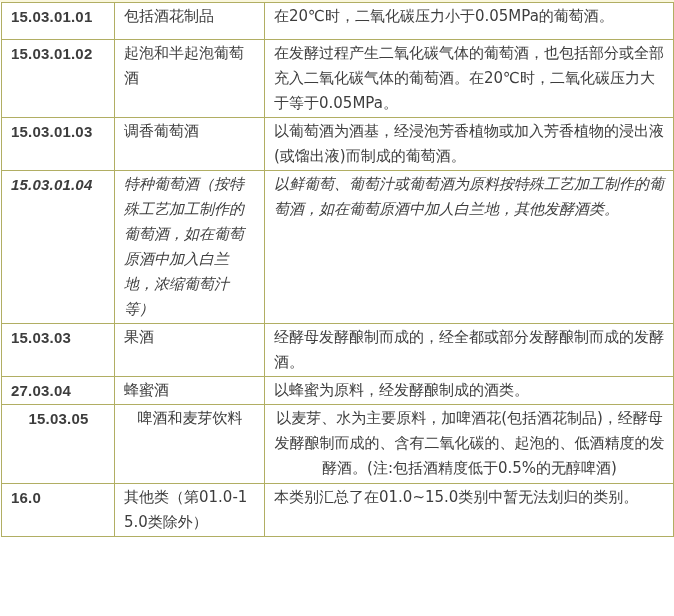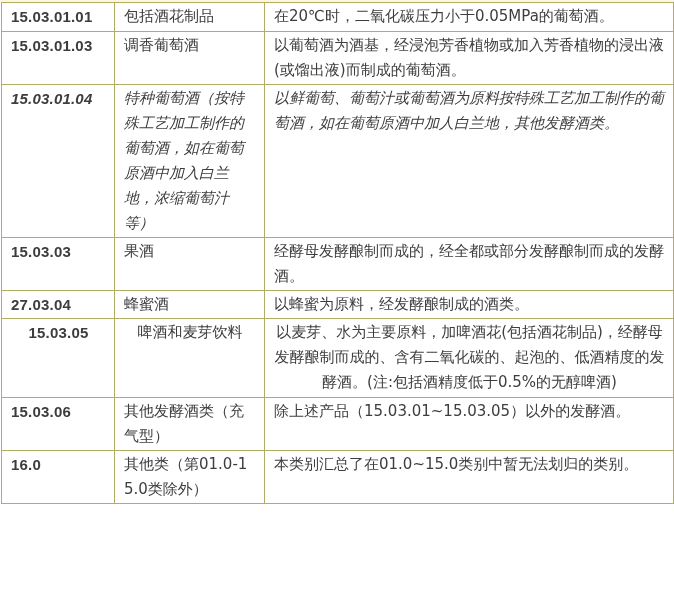--- a/index.html
+++ b/index.html
@@ -45,21 +45,21 @@
     font-family: "Liberation Sans", sans-serif;
     font-weight: bold;
     color: var(--code-text);
     white-space: nowrap;
     letter-spacing: 0.2px;
     padding-left: 10px;
   }
   col.c1 { width: 113px; }
   col.c2 { width: 150px; }
   col.c3 { width: 409px; }
-  tr.r1  { height: 29px; }
+  tr.r1  { height: 37px; }
   tr.r2  { height: 72px; }
   tr.r3  { height: 52px; }
   tr.r4  { height: 150px; font-style: italic; }
   tr.r5  { height: 52px; }
   tr.r6  { height: 50px; }
   tr.r7  { height: 26px; }
   tr.r8  { height: 79px; text-align: center; }
   tr.r9  { height: 48px; }
   tr.r10 { height: 48px; }
 </style>
@@ -73,20 +73,25 @@
       <col class="c1">
         <col class="c2">
         <col class="c3">
     </colgroup>
     <tbody>
       <tr class="r1">
         <td class="code">15.03.01.01</td>
         <td class="name">包括酒花制品</td>
         <td class="desc">在20℃时，二氧化碳压力小于0.05MPa的葡萄酒。</td>
       </tr>
+      <tr class="r2">
+        <td class="code">15.03.01.02</td>
+        <td class="name">起泡和半起泡葡萄酒</td>
+        <td class="desc">在发酵过程产生二氧化碳气体的葡萄酒，也包括部分或全部充入二氧化碳气体的葡萄酒。在20℃时，二氧化碳压力大于等于0.05MPa。</td>
+      </tr>
       <tr class="r3">
         <td class="code">15.03.01.03</td>
         <td class="name">调香葡萄酒</td>
         <td class="desc">以葡萄酒为酒基，经浸泡芳香植物或加入芳香植物的浸出液(或馏出液)而制成的葡萄酒。</td>
       </tr>
       <tr class="r4">
         <td class="code">15.03.01.04</td>
         <td class="name">特种葡萄酒（按特殊工艺加工制作的葡萄酒，如在葡萄原酒中加入白兰地，浓缩葡萄汁等）</td>
         <td class="desc">以鲜葡萄、葡萄汁或葡萄酒为原料按特殊工艺加工制作的葡萄酒，如在葡萄原酒中加人白兰地，其他发酵酒类。</td>
       </tr>
@@ -98,25 +103,20 @@
       <tr class="r7">
         <td class="code">27.03.04</td>
         <td class="name">蜂蜜酒</td>
         <td class="desc">以蜂蜜为原料，经发酵酿制成的酒类。</td>
       </tr>
       <tr class="r8">
         <td class="code">15.03.05</td>
         <td class="name">啤酒和麦芽饮料</td>
         <td class="desc">以麦芽、水为主要原料，加啤酒花(包括酒花制品)，经酵母发酵酿制而成的、含有二氧化碳的、起泡的、低酒精度的发酵酒。(注:包括酒精度低于0.5%的无醇啤酒)</td>
       </tr>
-      <tr class="r9">
-        <td class="code">15.03.06</td>
-        <td class="name">其他发酵酒类（充气型）</td>
-        <td class="desc">除上述产品（15.03.01~15.03.05）以外的发酵酒。</td>
-      </tr>
       <tr class="r10">
         <td class="code">16.0</td>
         <td class="name">其他类（第01.0-15.0类除外）</td>
         <td class="desc">本类别汇总了在01.0~15.0类别中暂无法划归的类别。</td>
       </tr>
 
     </tbody>
   </table>
 </div>
 

